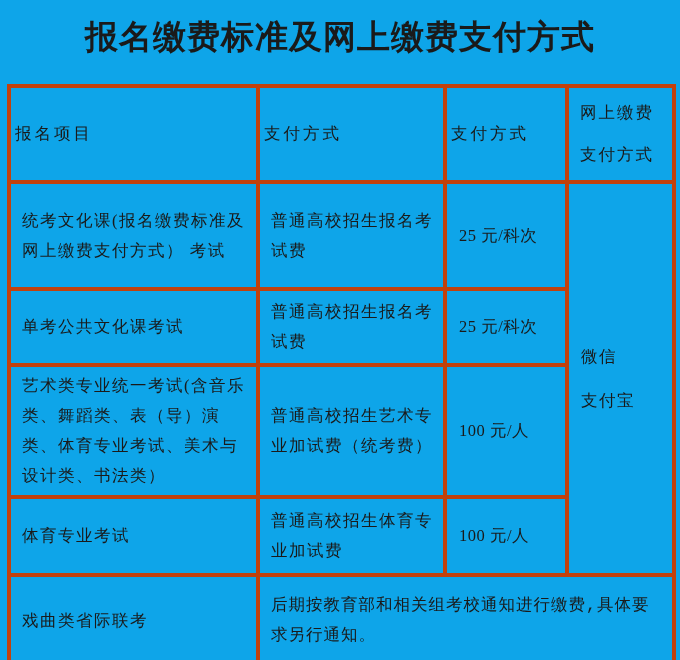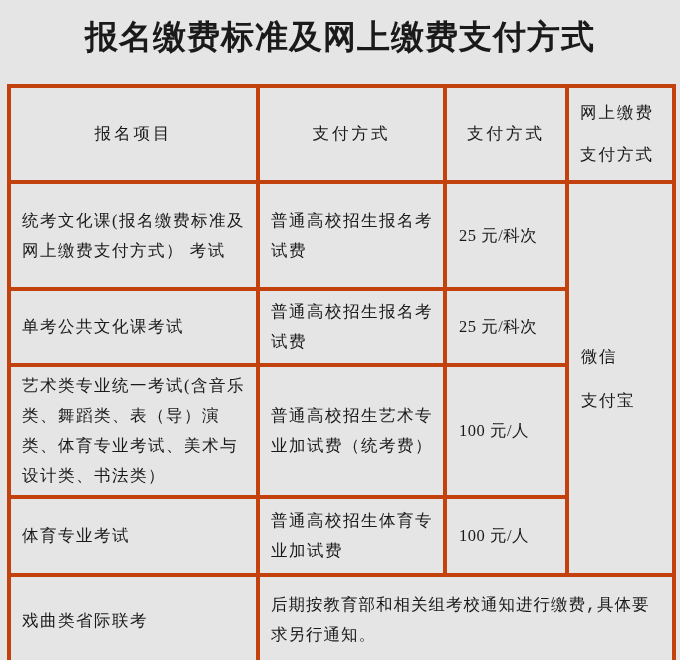--- a/index.html
+++ b/index.html
@@ -9,21 +9,21 @@
     width: 680px;
     height: 660px;
     font-family: "Liberation Serif", "DejaVu Serif", serif;
     color: #1a1a1a;
     overflow: hidden;
   }
   .page {
     position: relative;
     width: 680px;
     height: 660px;
-    background: #e5e5e5;
+    background: #0ea5e9;
   }
   .title {
     margin: 0;
     padding-top: 16px;
     text-align: center;
     font-size: 33px;
     font-weight: bold;
     letter-spacing: 1px;
     line-height: 42px;
   }
@@ -43,21 +43,21 @@
     font-size: 16.5px;
     font-weight: normal;
     vertical-align: middle;
     line-height: 30px;
     letter-spacing: 1.5px;
     padding: 4px 8px 4px 11px;
     box-sizing: border-box;
     overflow: hidden;
   }
   .fee-table th {
-    text-align: center;
+    text-align: left;
     letter-spacing: 3px;
     padding-left: 4px;
     padding-right: 4px;
   }
   th.pay-header {
     text-align: left;
     padding-left: 11px;
     letter-spacing: 2px;
   }
   th.pay-header .line { line-height: 42px; }

